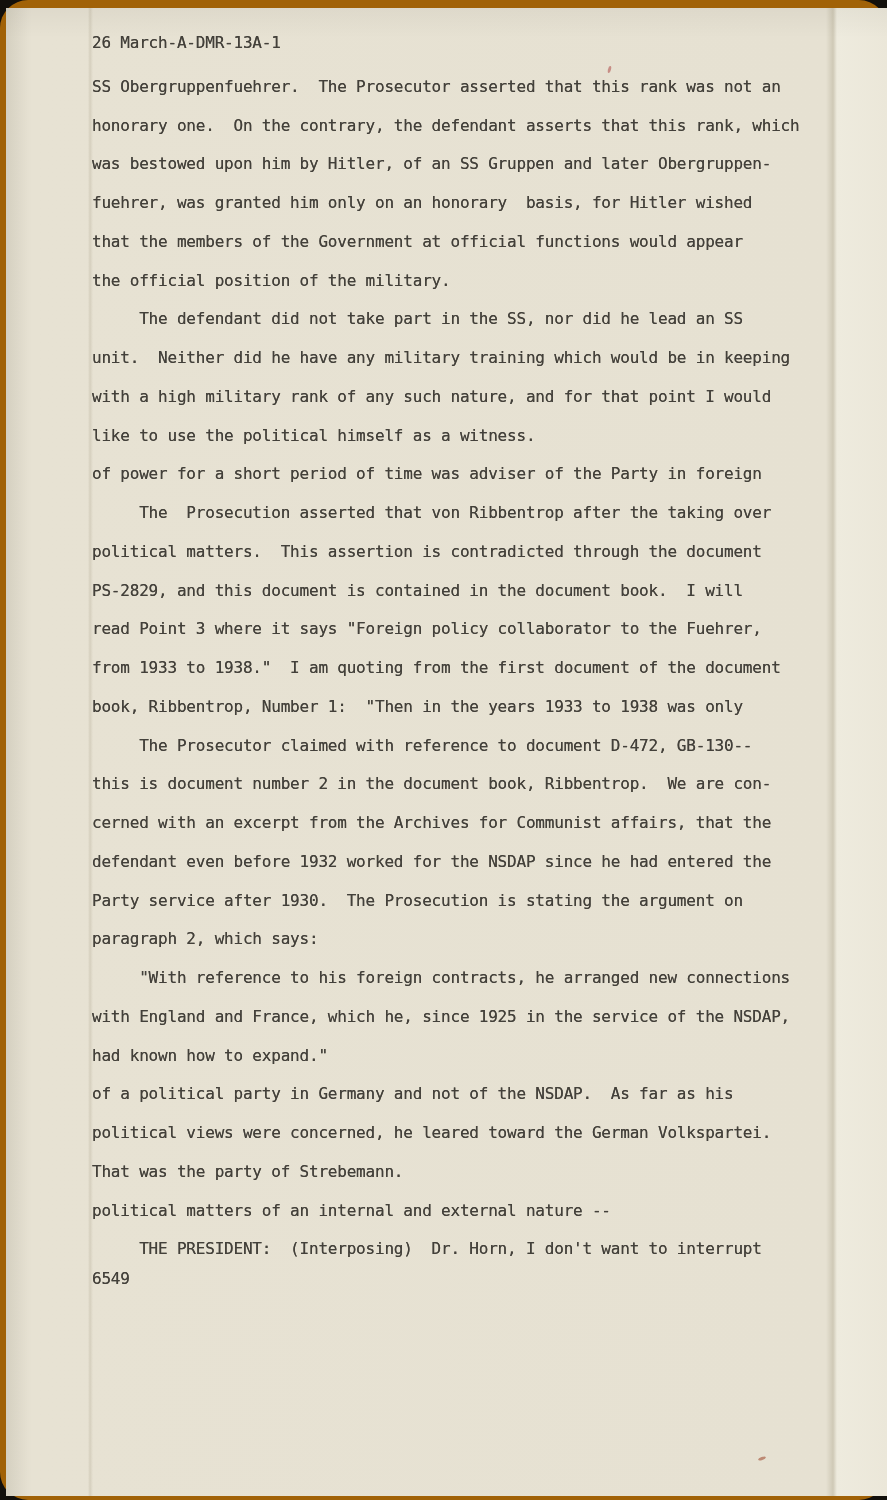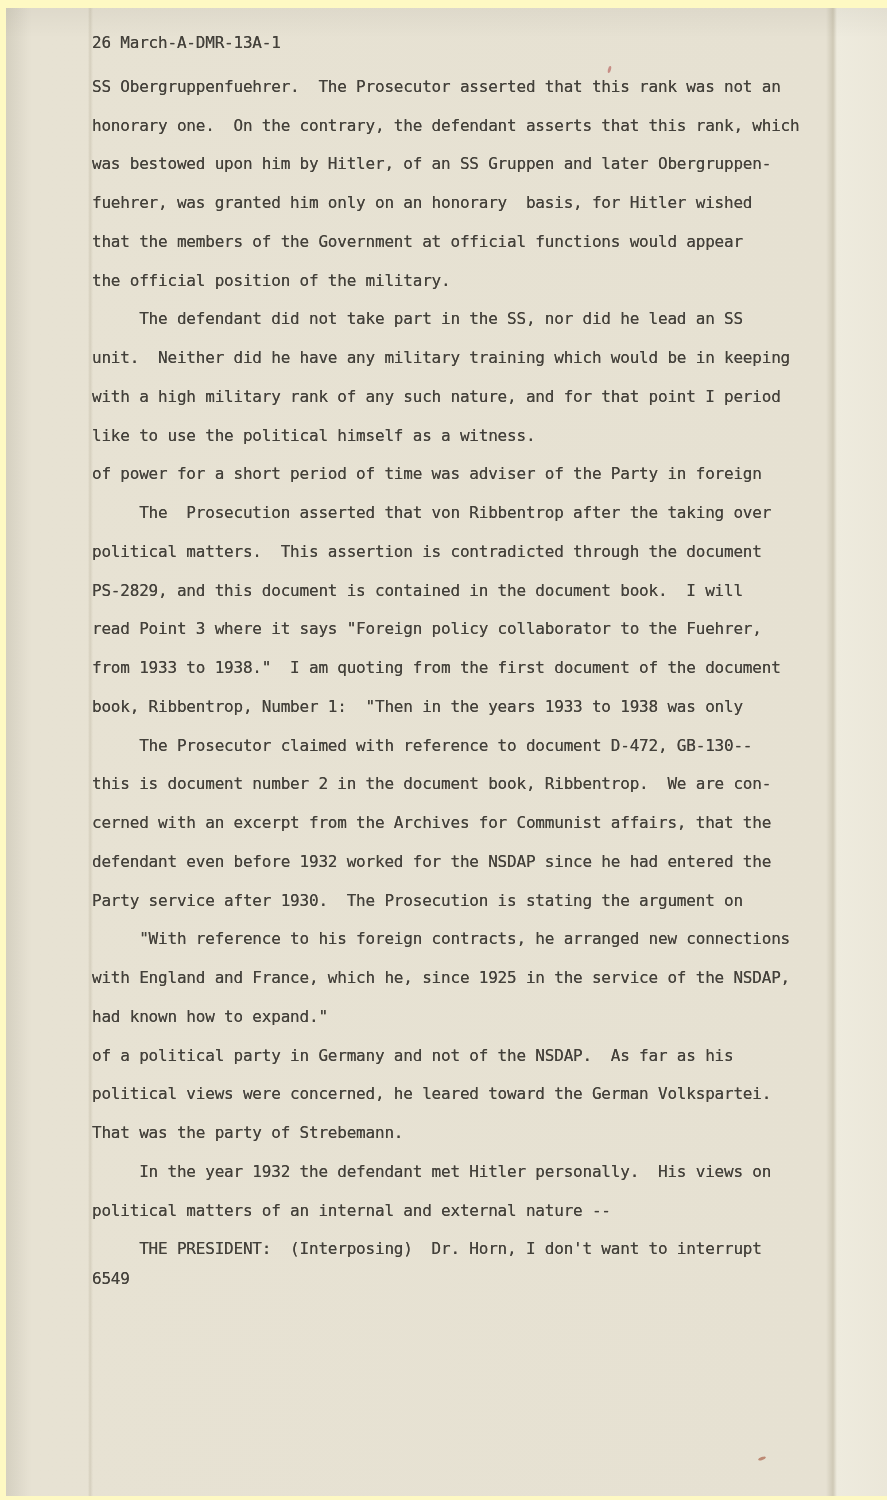--- a/index.html
+++ b/index.html
@@ -5,21 +5,22 @@
   html,body { margin:0; padding:0; }
   body {
     width:887px; height:1500px;
     position:relative;
     background:#12100c;
     overflow:hidden;
     font-family:"DejaVu Sans Mono","Liberation Mono",monospace;
   }
   .scan-frame {
     position:absolute; inset:0;
-    background:#fef9c3;
+    background:#a16207;
+    border-radius:28px;
   }
   .paper {
     position:absolute;
     left:6px; top:8px; right:0; bottom:4px;
     background-image:
       linear-gradient(90deg, rgba(0,0,0,0.06) 0, rgba(0,0,0,0) 26px),
       linear-gradient(90deg, rgba(0,0,0,0) 82px, rgba(150,140,114,0.22) 84px, rgba(0,0,0,0) 87px),
       linear-gradient(180deg, rgba(0,0,0,0.04) 0, rgba(0,0,0,0) 30px),
       linear-gradient(90deg, #e2ddcc 0px, #e7e2d3 22px, #e6e1d2 820px, #cfc9b6 827px, #eeebde 831px, #ebe7d9 100%);
   }
@@ -65,39 +66,39 @@
     <div class="text-col">
       <div class="line doc-header">26 March-A-DMR-13A-1</div>
       <div class="line">SS Obergruppenfuehrer.  The Prosecutor asserted that this rank was not an</div>
       <div class="line">honorary one.  On the contrary, the defendant asserts that this rank, which</div>
       <div class="line">was bestowed upon him by Hitler, of an SS Gruppen and later Obergruppen-</div>
       <div class="line">fuehrer, was granted him only on an honorary  basis, for Hitler wished</div>
       <div class="line">that the members of the Government at official functions would appear</div>
       <div class="line">the official position of the military.</div>
       <div class="line">     The defendant did not take part in the SS, nor did he lead an SS</div>
       <div class="line">unit.  Neither did he have any military training which would be in keeping</div>
-      <div class="line">with a high military rank of any such nature, and for that point I period</div>
+      <div class="line">with a high military rank of any such nature, and for that point I would</div>
       <div class="line">like to use the political himself as a witness.</div>
       <div class="line">of power for a short period of time was adviser of the Party in foreign</div>
       <div class="line">     The  Prosecution asserted that von Ribbentrop after the taking over</div>
       <div class="line">political matters.  This assertion is contradicted through the document</div>
       <div class="line">PS-2829, and this document is contained in the document book.  I will</div>
       <div class="line">read Point 3 where it says "Foreign policy collaborator to the Fuehrer,</div>
       <div class="line">from 1933 to 1938."  I am quoting from the first document of the document</div>
       <div class="line">book, Ribbentrop, Number 1:  "Then in the years 1933 to 1938 was only</div>
       <div class="line">     The Prosecutor claimed with reference to document D-472, GB-130--</div>
       <div class="line">this is document number 2 in the document book, Ribbentrop.  We are con-</div>
       <div class="line">cerned with an excerpt from the Archives for Communist affairs, that the</div>
       <div class="line">defendant even before 1932 worked for the NSDAP since he had entered the</div>
       <div class="line">Party service after 1930.  The Prosecution is stating the argument on</div>
+      <div class="line">paragraph 2, which says:</div>
       <div class="line">     "With reference to his foreign contracts, he arranged new connections</div>
       <div class="line">with England and France, which he, since 1925 in the service of the NSDAP,</div>
       <div class="line">had known how to expand."</div>
       <div class="line">of a political party in Germany and not of the NSDAP.  As far as his</div>
       <div class="line">political views were concerned, he leared toward the German Volkspartei.</div>
       <div class="line">That was the party of Strebemann.</div>
-      <div class="line">     In the year 1932 the defendant met Hitler personally.  His views on</div>
       <div class="line">political matters of an internal and external nature --</div>
       <div class="line">     THE PRESIDENT:  (Interposing)  Dr. Horn, I don't want to interrupt</div>
       <div class="line page-number">6549</div>
     </div>
   </div>
 </div>
 
 </body></html>

